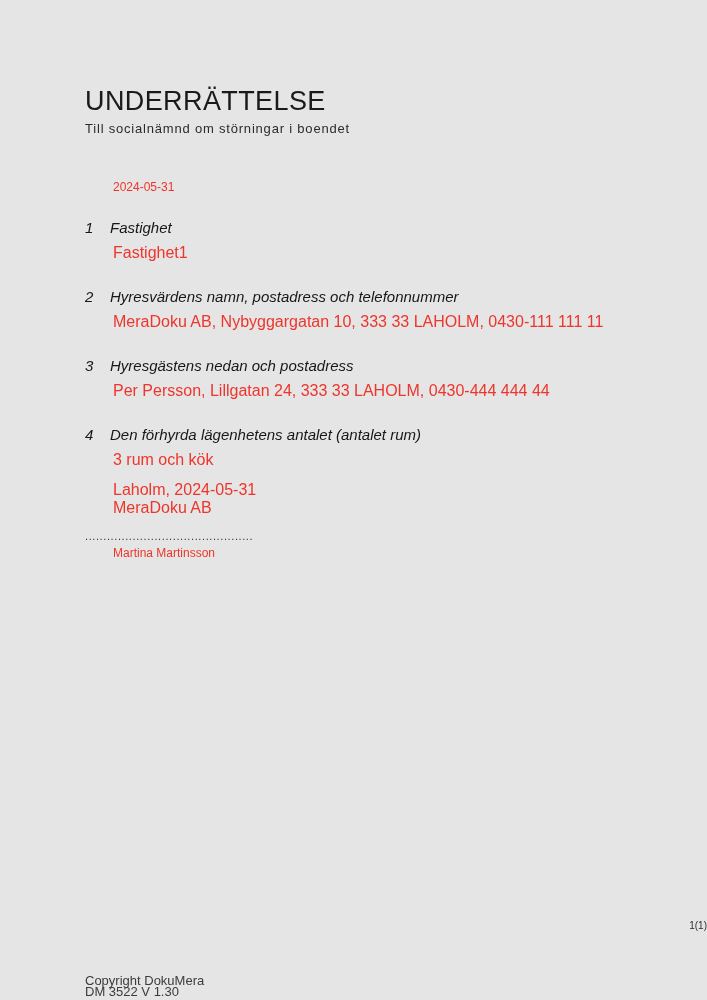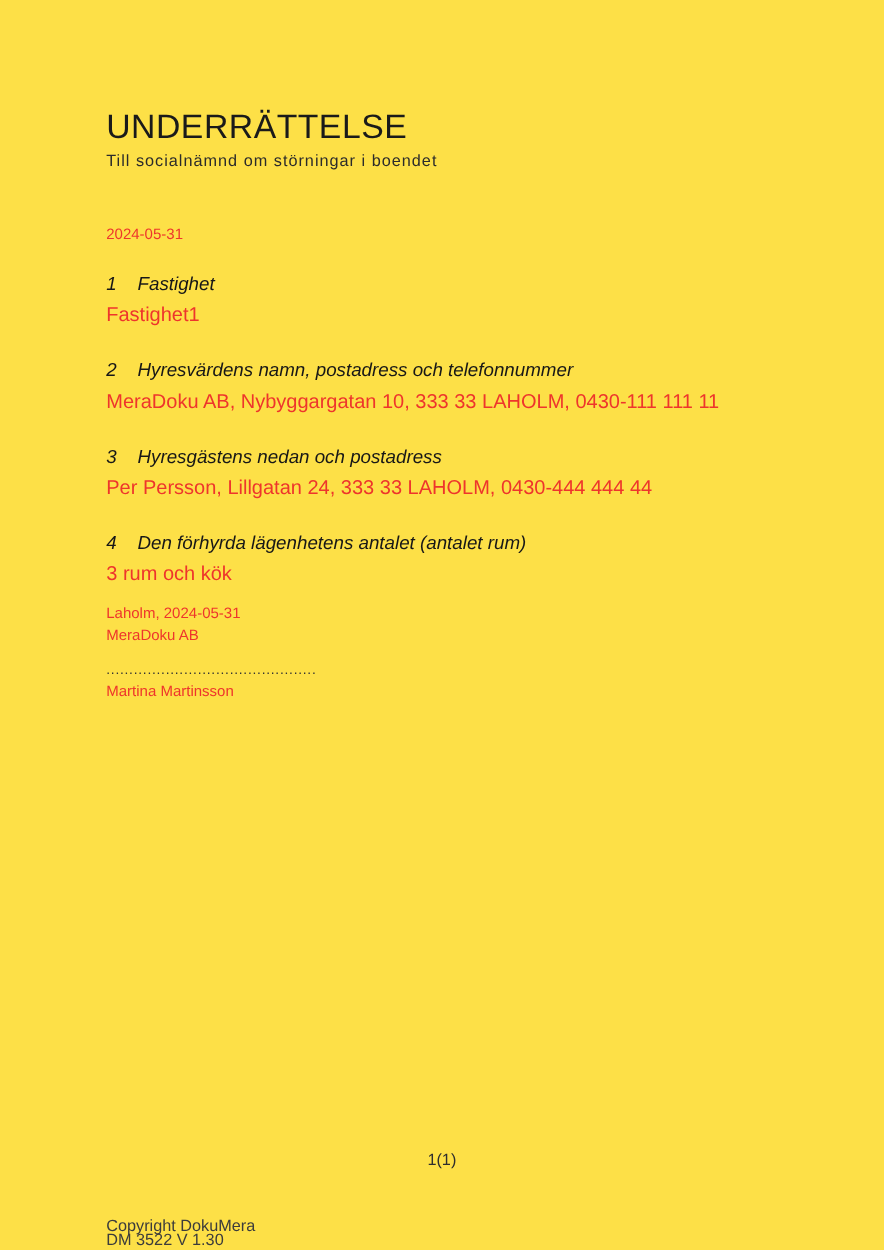--- a/index.html
+++ b/index.html
@@ -1,20 +1,20 @@
 <!DOCTYPE html>
 <html><head>
 <meta charset="utf-8">
 <style>
   html, body { margin: 0; padding: 0; background: #ffffff; }
   .page {
     position: relative;
     width: 707px;
     height: 1000px;
-    background: #fde047;
+    background: #e5e5e5;
     font-family: "Liberation Sans", sans-serif;
     color: #1d1d1d;
     overflow: hidden;
   }
   .content {
     position: absolute;
     left: 85px;
     top: 0;
     width: 537px;
   }
@@ -25,21 +25,21 @@
     letter-spacing: 0.4px;
     line-height: 30px;
     color: #1a1a1a;
   }
   .doc-subtitle {
     margin-top: 5px;
     font-size: 13px;
     letter-spacing: 0.8px;
     color: #2b2b2b;
   }
-  .red { color: #ee352c; }
+  .red { color: #ee352c; margin-left: 28px; }
   .doc-date {
     margin-top: 44px;
     font-size: 12px;
     line-height: 14px;
   }
   .intro {
     margin: 17px 0 0 0;
     font-size: 12px;
     line-height: 18.5px;
     color: #1e1e1e;
@@ -54,43 +54,43 @@
     font-style: italic;
   }
   .heading .num { display: inline-block; width: 25px; }
   .answer {
     margin-top: 5px;
     font-size: 16px;
     line-height: 19px;
   }
   .signoff {
     margin-top: 12px;
-    font-size: 12px;
+    font-size: 16px;
     line-height: 18px;
   }
   .dots {
     margin-top: 14px;
     font-size: 11px;
     line-height: 10px;
     letter-spacing: 0.6px;
     color: #333333;
     white-space: nowrap;
   }
   .signer {
     margin-top: 4px;
     font-size: 12px;
     line-height: 16px;
   }
   .page-number {
     position: absolute;
     left: 0;
     right: 0;
     top: 920px;
-    text-align: center;
-    font-size: 13px;
+    text-align: right;
+    font-size: 10px;
     color: #2e2e2e;
   }
   .footer-left {
     position: absolute;
     left: 85px;
     top: 976px;
     font-size: 13px;
     line-height: 10.5px;
     color: #3c3c3c;
   }

